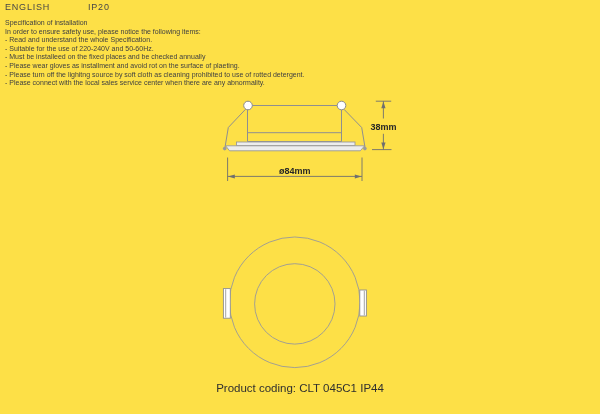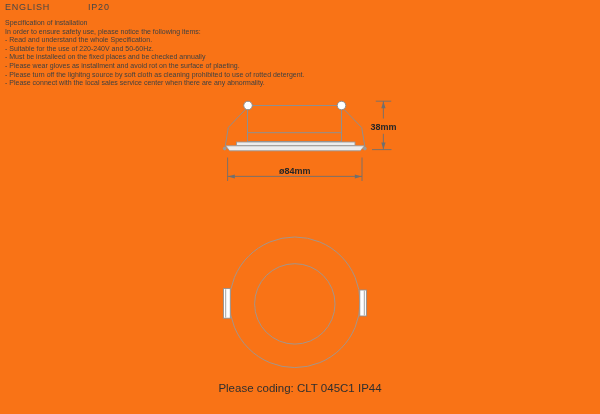--- a/index.html
+++ b/index.html
@@ -1,20 +1,20 @@
 <!DOCTYPE html>
 <html><head>
 <meta charset="utf-8">
 <style>
   html, body { margin: 0; padding: 0; background: #ffffff; }
   #page {
     position: relative;
     width: 600px;
     height: 414px;
-    background: #f97316;
+    background: #fde047;
     overflow: hidden;
     font-family: "Liberation Sans", sans-serif;
     color: #3d3d3d;
   }
   .hdr {
     position: absolute;
     top: 2px;
     font-size: 9px;
     font-weight: 500;
     letter-spacing: 0.8px;
@@ -131,15 +131,15 @@
       <rect class="tab" x="223.4" y="288.6" width="6.9" height="29.6"></rect>
       <line class="thin2" x1="225.7" y1="289.3" x2="225.7" y2="317.5"></line>
     </g>
 
     <g>
       <rect class="tab" x="359.8" y="290" width="6.6" height="26"></rect>
       <line class="thin2" x1="364.3" y1="290.7" x2="364.3" y2="315.3"></line>
     </g>
   </svg>
 
-  <div id="product-coding">Please coding: CLT 045C1 IP44</div>
+  <div id="product-coding">Product coding: CLT 045C1 IP44</div>
 
 </div>
 
 </body></html>

